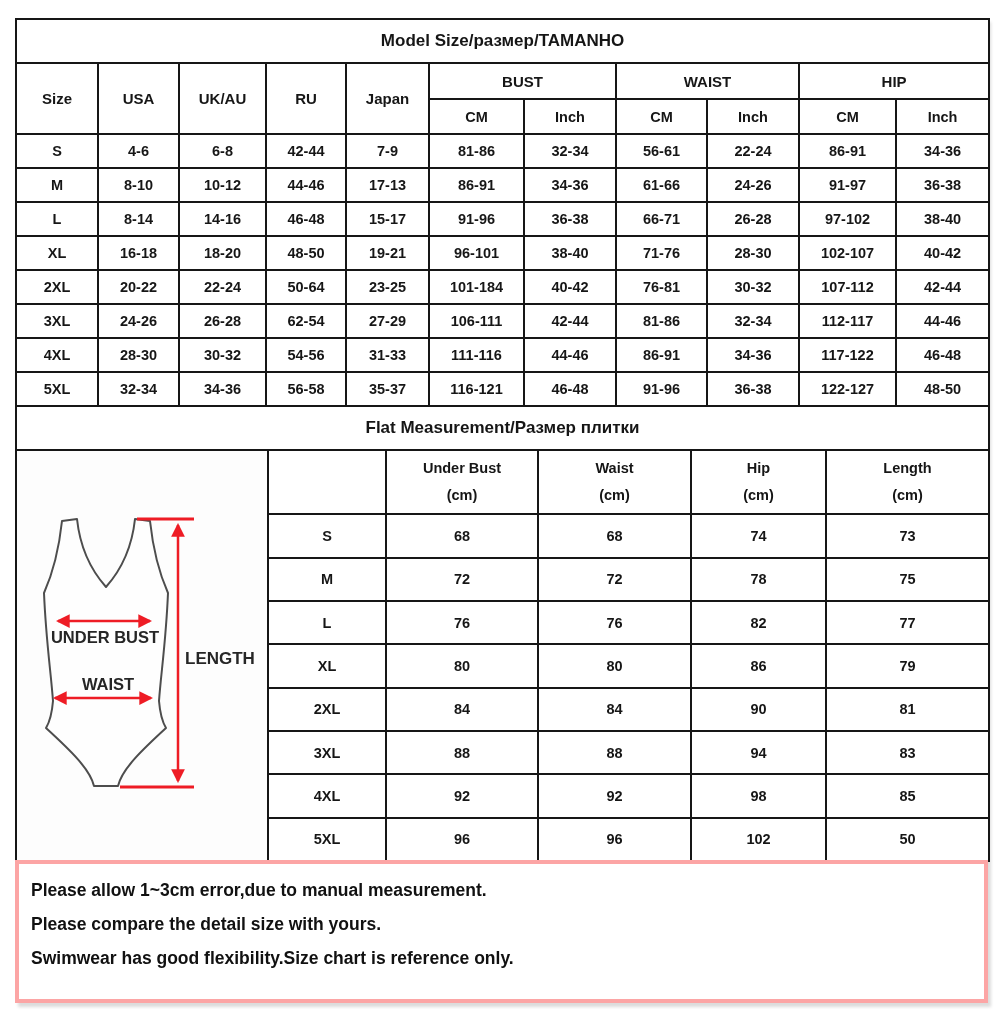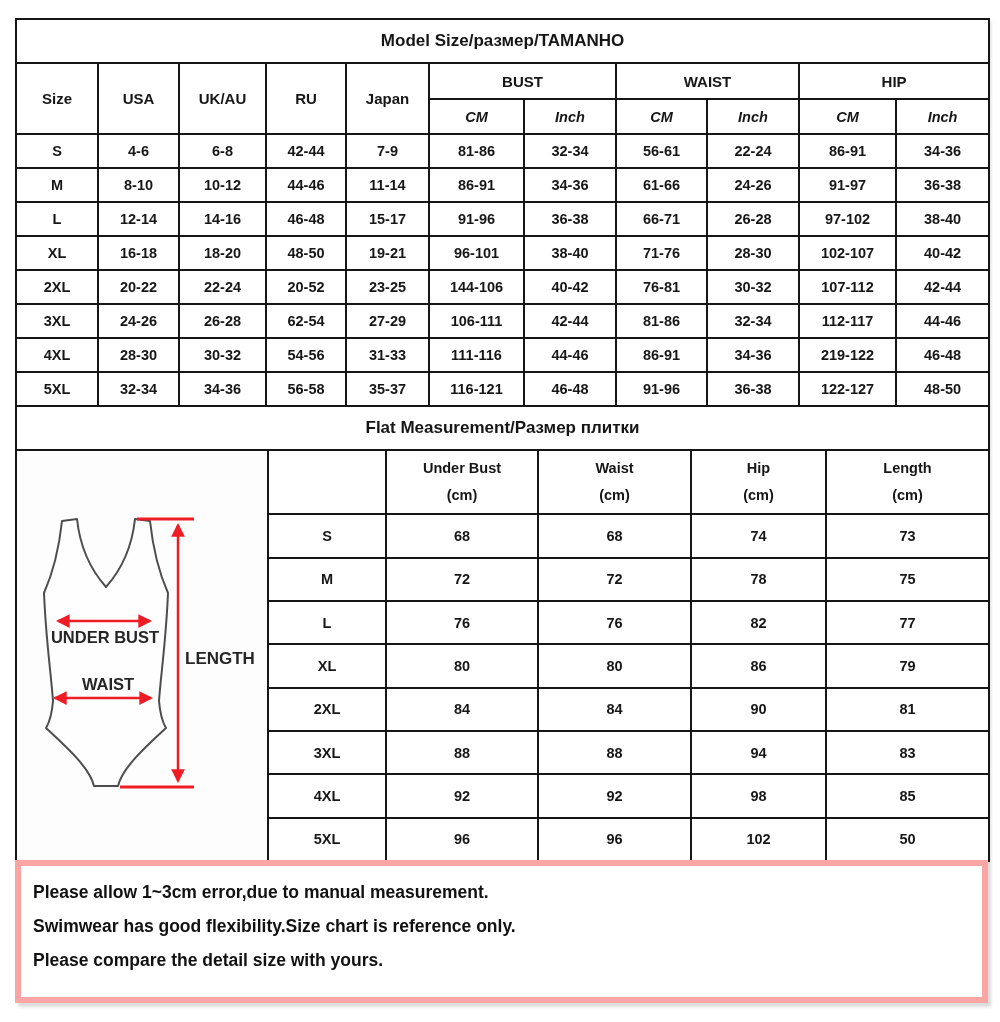--- a/index.html
+++ b/index.html
@@ -7,29 +7,29 @@
     width:1000px;height:1022px;background:#ffffff;position:relative;
     font-family:"Liberation Sans","DejaVu Sans",sans-serif;
     color:#161616;box-sizing:border-box;padding:18px 12px 0 15px;
   }
   .stack{width:973px;box-shadow:3px 4px 3px #dcdcdc;}
   table{border-collapse:collapse;table-layout:fixed;width:973px;background:#fff;}
   td{border:2px solid #161616;text-align:center;vertical-align:middle;
      font-weight:bold;font-size:14.5px;padding:0;overflow:hidden;}
   .title-cell{height:42px;font-size:17px;}
   .main-table .group-row td{height:34px;font-size:15px;}
-  .main-table .unit-row td{height:33px;font-style:italic;}
+  .main-table .unit-row td{height:33px;}
   .main-table tbody tr{height:34px;}
   .flat-table{margin-top:-2px;}
   .flat-table .head-row td{height:62px;}
   .flat-table .head-row .hl{line-height:1.9;}
   .flat-table tbody tr{height:43px;}
   .diagram-cell{padding:0;vertical-align:middle;background:#fdfdfd;}
   .notes-box{
-    margin-top:-2px;border:6px solid #fca5a5;background:#fff;
+    margin-top:-2px;border:4px solid #fca5a5;background:#fff;
     height:143px;box-sizing:border-box;padding:16px 0 0 12px;
   }
   .notes-box p{margin:0 0 13px 0;font-weight:bold;font-size:17.5px;color:#111;}
   svg text{font-family:"Liberation Sans","DejaVu Sans",sans-serif;font-weight:bold;}
 </style>
 </head>
 <body>
 
 <div class="page">
  <div class="stack">
@@ -83,31 +83,31 @@
             <td>56-61</td>
             <td>22-24</td>
             <td>86-91</td>
             <td>34-36</td>
           </tr>
           <tr>
             <td>M</td>
             <td>8-10</td>
             <td>10-12</td>
             <td>44-46</td>
-            <td>11-14</td>
+            <td>17-13</td>
             <td>86-91</td>
             <td>34-36</td>
             <td>61-66</td>
             <td>24-26</td>
             <td>91-97</td>
             <td>36-38</td>
           </tr>
           <tr>
             <td>L</td>
-            <td>12-14</td>
+            <td>8-14</td>
             <td>14-16</td>
             <td>46-48</td>
             <td>15-17</td>
             <td>91-96</td>
             <td>36-38</td>
             <td>66-71</td>
             <td>26-28</td>
             <td>97-102</td>
             <td>38-40</td>
           </tr>
@@ -121,23 +121,23 @@
             <td>38-40</td>
             <td>71-76</td>
             <td>28-30</td>
             <td>102-107</td>
             <td>40-42</td>
           </tr>
           <tr>
             <td>2XL</td>
             <td>20-22</td>
             <td>22-24</td>
-            <td>20-52</td>
+            <td>50-64</td>
             <td>23-25</td>
-            <td>144-106</td>
+            <td>101-184</td>
             <td>40-42</td>
             <td>76-81</td>
             <td>30-32</td>
             <td>107-112</td>
             <td>42-44</td>
           </tr>
           <tr>
             <td>3XL</td>
             <td>24-26</td>
             <td>26-28</td>
@@ -153,21 +153,21 @@
           <tr>
             <td>4XL</td>
             <td>28-30</td>
             <td>30-32</td>
             <td>54-56</td>
             <td>31-33</td>
             <td>111-116</td>
             <td>44-46</td>
             <td>86-91</td>
             <td>34-36</td>
-            <td>219-122</td>
+            <td>117-122</td>
             <td>46-48</td>
           </tr>
           <tr>
             <td>5XL</td>
             <td>32-34</td>
             <td>34-36</td>
             <td>56-58</td>
             <td>35-37</td>
             <td>116-121</td>
             <td>46-48</td>
@@ -302,18 +302,18 @@
             <td>96</td>
             <td>96</td>
             <td>102</td>
             <td>50</td>
           </tr>
         </tbody>
   </table>
 
   <div class="notes-box">
     <p>Please allow 1~3cm error,due to manual measurement.</p>
+    <p>Please compare the detail size with yours.</p>
     <p>Swimwear has good flexibility.Size chart is reference only.</p>
-    <p>Please compare the detail size with yours.</p>
   </div>
 
  </div>
 </div>
 
 </body></html>

